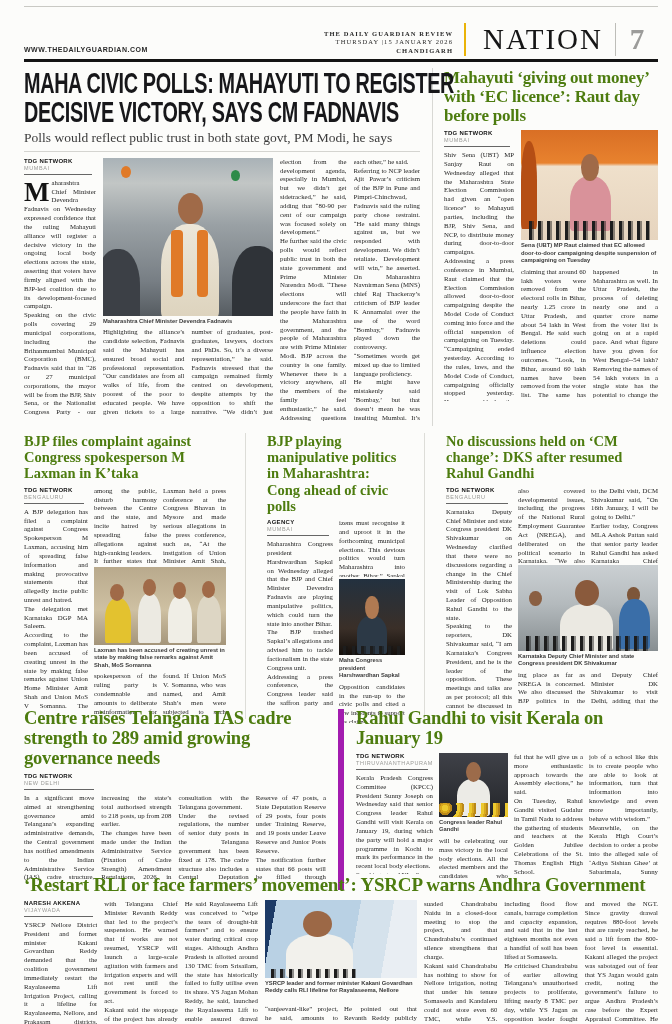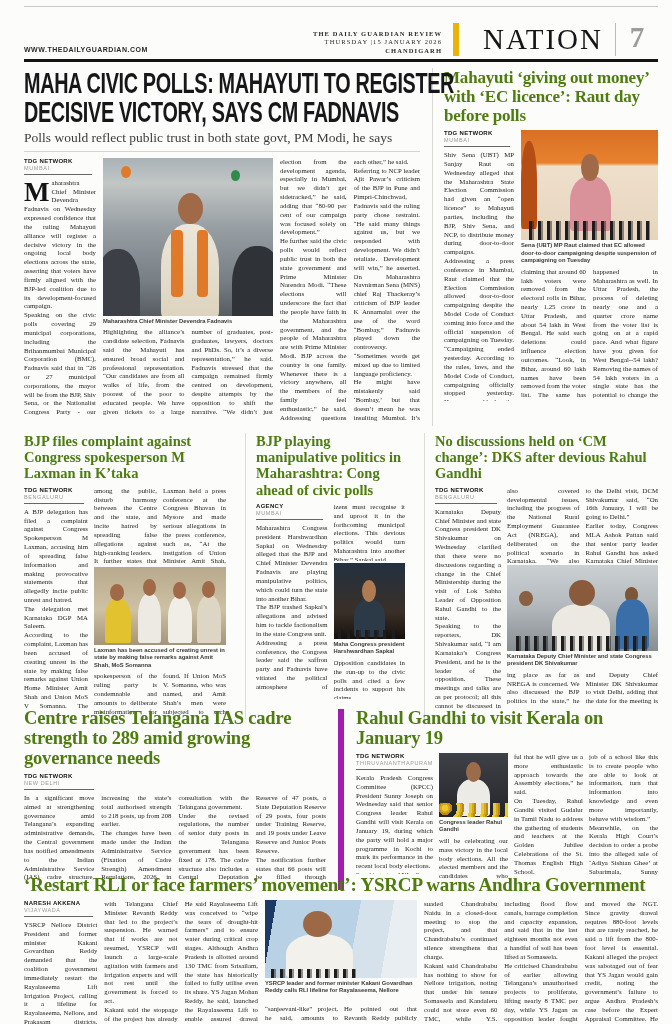--- a/index.html
+++ b/index.html
@@ -10,21 +10,21 @@
     font-family:"Liberation Serif", serif;
   }
   .topline { border-top:1px solid #c9c9c4; margin-bottom:16px; }
 
   
   .masthead { display:flex; align-items:flex-end; border-bottom:3px solid #141414; padding-bottom:3px; }
   .site-url { flex:1; font:700 7px "Liberation Sans", sans-serif; letter-spacing:.5px; color:#2a2a2a; padding-bottom:3px; }
   .dateline { text-align:right; margin-right:11px; color:#2a2a2a; }
   .dateline div { font-size:6.5px; letter-spacing:1.1px; line-height:1.35; font-family:"Liberation Serif", serif; }
   .dateline .b { font-weight:700; }
-  .section-box { display:flex; align-items:flex-start; border-left:6px solid #eab308; padding-left:24px; }
+  .section-box { display:flex; align-items:center; border-left:2px solid #eab308; padding-left:17px; }
   .section-title { font:400 29px/1 "Liberation Serif", serif; letter-spacing:2px; color:#161616; padding:2px 12px 2px 0; border-right:1px solid #bdbdb8; }
   .page-no { font:700 29px/1 "Liberation Serif", serif; color:#9c9c9a; width:42px; text-align:center; }
 
   
   .byline { border-bottom:1px solid #666; padding-bottom:3px; margin-bottom:4px; width:94%; }
   .by-name { font:700 6px "Liberation Sans", sans-serif; letter-spacing:.3px; color:#141414; }
   .by-loc  { font:400 5.5px "Liberation Sans", sans-serif; letter-spacing:.6px; color:#9a9a97; margin-top:1px; }
   .txt { font-size:6.8px; line-height:1.3; text-align:justify; white-space:pre-line; color:#242424; overflow:hidden; }
   .cap { font:700 5.8px/1.3 "Liberation Sans", sans-serif; color:#3a3a3a; margin:2px 0 3px; }
   .cols2 { column-count:2; column-gap:7px; column-fill:auto; }
@@ -44,21 +44,21 @@
   .lead-hl { font-family:"Liberation Sans", sans-serif; font-weight:700; font-size:30px; line-height:.98;
              letter-spacing:-.5px; color:#17171a; transform:scaleX(.66); transform-origin:0 0; width:151%; white-space:nowrap; }
   .lead-sub { font-size:13.5px; color:#3c3c3c; margin-top:3px; padding-bottom:5px; border-bottom:1px solid #d4d4d0; margin-bottom:6px; }
   .lead-body { display:grid; grid-template-columns:72px 170px 1fr 1fr; column-gap:7px; height:268px; }
   .dropcap { float:left; font:700 27px/0.82 "Liberation Serif", serif; padding:2px 2px 0 0; color:#141414; }
   .serif-hl-2 { font-size:17px; line-height:1.12; letter-spacing:-.2px; }
   .raut-body { display:grid; grid-template-columns:70px 1fr; column-gap:7px; margin-top:5px; height:282px; }
 
   
   .row-mid { display:grid; grid-template-columns:202px 160px 1fr; column-gap:19px; margin-top:9px; height:268px; }
-  .row-mid > .art + .art { border-left:1px solid #ddddd8; padding-left:10px; }
+  .row-mid > .art + .art { border-left:1px solid #ddddd8; padding-left:21px; }
   .mid-hl { font-size:14.5px; line-height:1.12; margin-bottom:5px; }
   .lax-body { display:grid; grid-template-columns:64px 1fr; column-gap:6px; height:232px; }
   .sap-body { display:grid; grid-template-columns:1fr 1fr; column-gap:6px; height:196px; }
   .dks-body { display:grid; grid-template-columns:66px 1fr; column-gap:6px; height:232px; }
 
   
   .row-3 { display:grid; grid-template-columns:302px 1fr; column-gap:12px; margin-top:8px; height:158px; }
   .row-3 > .art + .art { border-left:6px solid #a21caf; padding-left:12px; }
   .tel-hl { font-size:18.5px; line-height:1.08; letter-spacing:-.2px; margin-bottom:4px; }
   .tel-cols { column-count:4; column-gap:7px; column-fill:auto; height:96px; }
@@ -216,21 +216,21 @@
             <div class="p-head" style="left:40%;top:22%;width:20%;height:30%;background:#b07a52"></div>
             <div class="mics" style="height:12%"></div>
           </div>
           <div class="cap">Maha Congress president Harshwardhan Sapkal</div>
           <div class="txt" style="height:40px">Opposition candidates in the run-up to the civic polls and cited a few incidents to support his claims.</div>
         </div>
       </div>
     </div>
 
     <div class="art">
-      <div class="hl mid-hl">No discussions held on ‘CM change’: DKS after devious Rahul Gandhi</div>
+      <div class="hl mid-hl">No discussions held on ‘CM change’: DKS after resumed Rahul Gandhi</div>
       <div class="dks-body">
         <div>
           <div class="byline">
             <div class="by-name">TDG NETWORK</div>
             <div class="by-loc">BENGALURU</div>
           </div>
           <div class="txt" style="height:204px">Karnataka Deputy Chief Minister and state Congress president DK Shivakumar on Wednesday clarified that there were no discussions regarding a change in the Chief Ministership during the visit of Lok Sabha Leader of Opposition Rahul Gandhi to the state.
 Speaking to the reporters, DK Shivakumar said, “I am Karnataka’s Congress President, and he is the leader of the opposition. These meetings and talks are as per protocol; all this cannot be discussed in public... There are no such discussions (CM change). Rahul Gandhi has asked us to continue the good work, and we will work accordingly.”
 He added that the meeting</div>
         </div>

